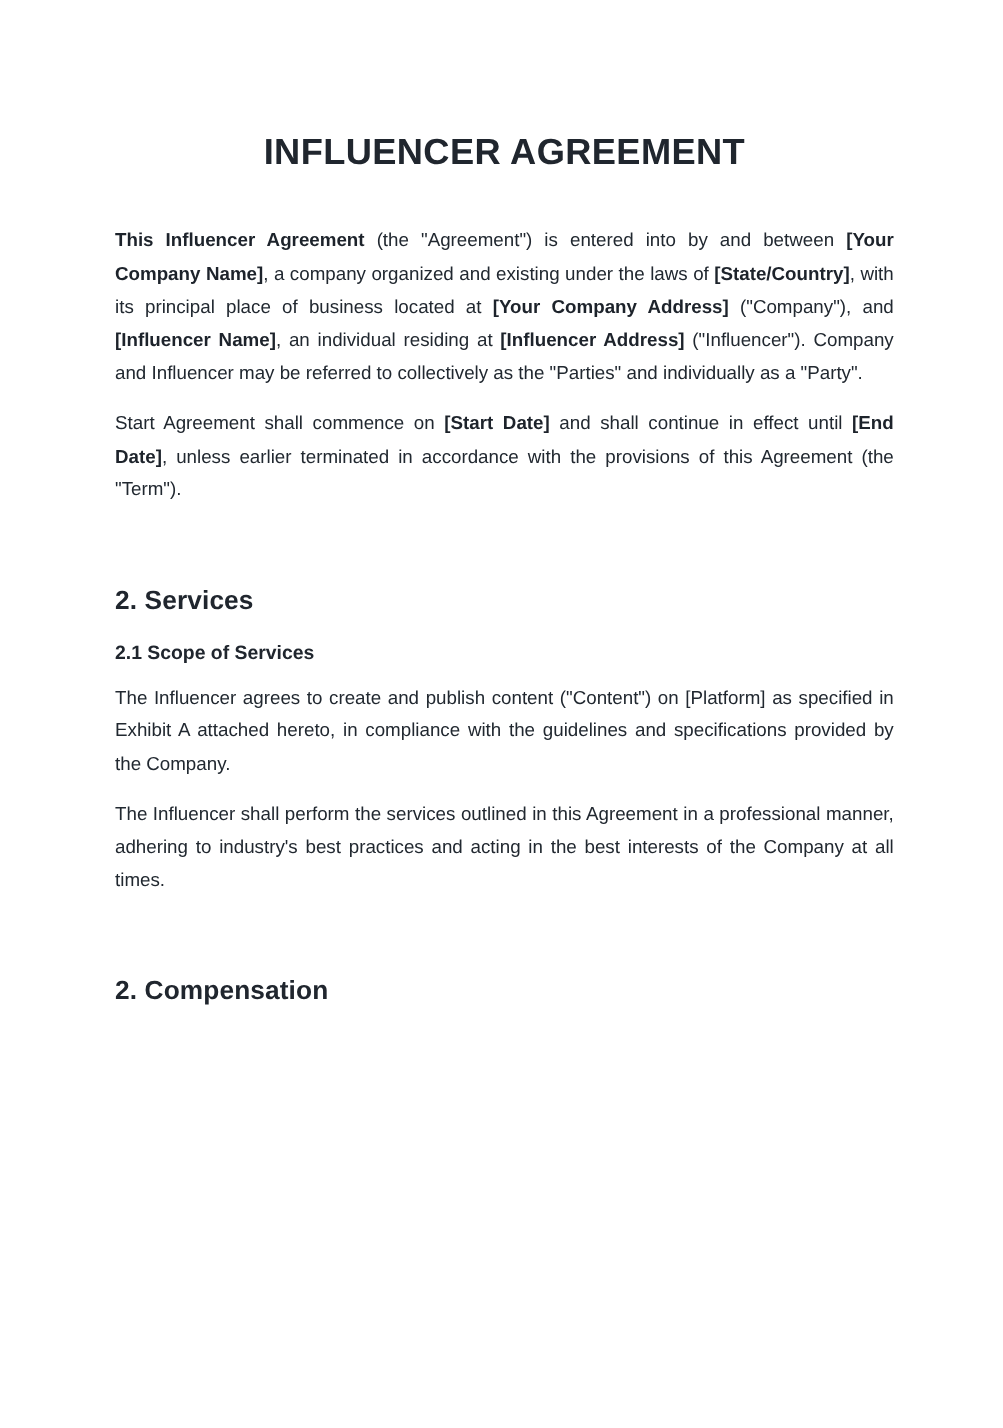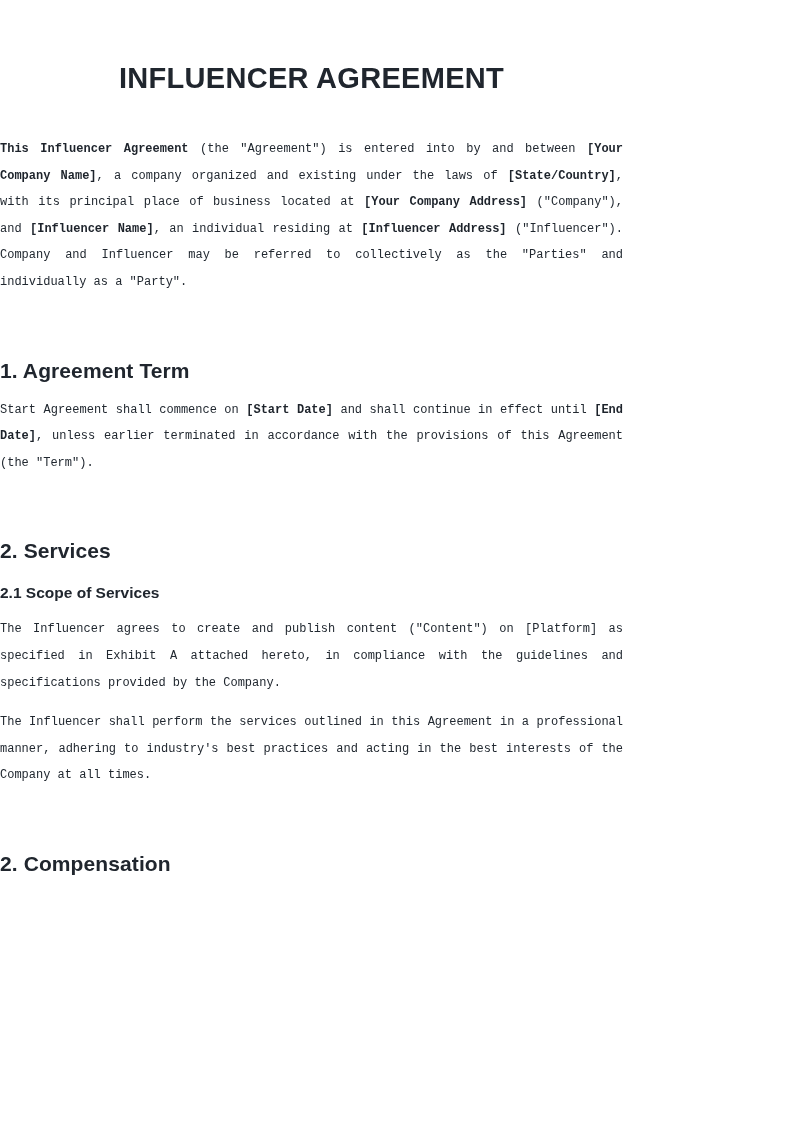--- a/index.html
+++ b/index.html
@@ -14,36 +14,36 @@
     overflow: hidden;
   }
   .page {
     width: 802px;
     height: 1142px;
     background: #ffffff;
     position: relative;
   }
   .content {
     width: 623px;
-    padding-top: 60px;
+    margin-left: 92px;
+    padding-top: 104px;
   }
   .doc-title {
     font-size: 29px;
     line-height: 36px;
     font-weight: 700;
     text-align: center;
     letter-spacing: 0.3px;
     color: #20262e;
   }
   p.body-par {
-    font-size: 12px;
+    font-size: 15px;
     line-height: 26.6px;
     text-align: justify;
     color: #212830;
-    font-family: Liberation Mono, monospace;
   }
   p.body-par strong { color: #1d232b; }
   .intro { margin-top: 40px; }
   h2.section-heading {
     font-size: 21px;
     line-height: 27px;
     font-weight: 700;
     margin-top: 61px;
     color: #20262e;
     letter-spacing: 0.1px;
@@ -61,21 +61,20 @@
 </head>
 <body>
 
 <div class="page">
   <div class="content">
     <h1 class="doc-title">INFLUENCER AGREEMENT</h1>
 
     <p class="body-par intro"><strong>This Influencer Agreement</strong><span> (the "Agreement") is entered into by and between </span><strong>[Your Company Name]</strong><span>, a company organized and existing under the laws of </span><strong>[State/Country]</strong><span>, with its principal place of business located at </span><strong>[Your Company Address]</strong><span> ("Company"), and </span><strong>[Influencer Name]</strong><span>, an individual residing at </span><strong>[Influencer Address]</strong><span> ("Influencer"). Company and Influencer may be referred to collectively as the "Parties" and individually as a "Party".</span></p>
 
     <div id="sections">
-        <h2 class="section-heading">1. Agreement Term</h2>
         <div class="subsection">
           <p class="body-par"><span>Start Agreement shall commence on </span><strong>[Start Date]</strong><span> and shall continue in effect until </span><strong>[End Date]</strong><span>, unless earlier terminated in accordance with the provisions of this Agreement (the "Term").</span></p>
         </div>
         <h2 class="section-heading">2. Services</h2>
         <div class="subsection">
           <h3 class="sub-heading">2.1 Scope of Services</h3>
           <p class="body-par"><span>The Influencer agrees to create and publish content ("Content") on [Platform] as specified in Exhibit A attached hereto, in compliance with the guidelines and specifications provided by the Company.</span></p>
         </div>
         <div class="subsection">
           <p class="body-par"><span>The Influencer shall perform the services outlined in this Agreement in a professional manner, adhering to industry's best practices and acting in the best interests of the Company at all times.</span></p>

